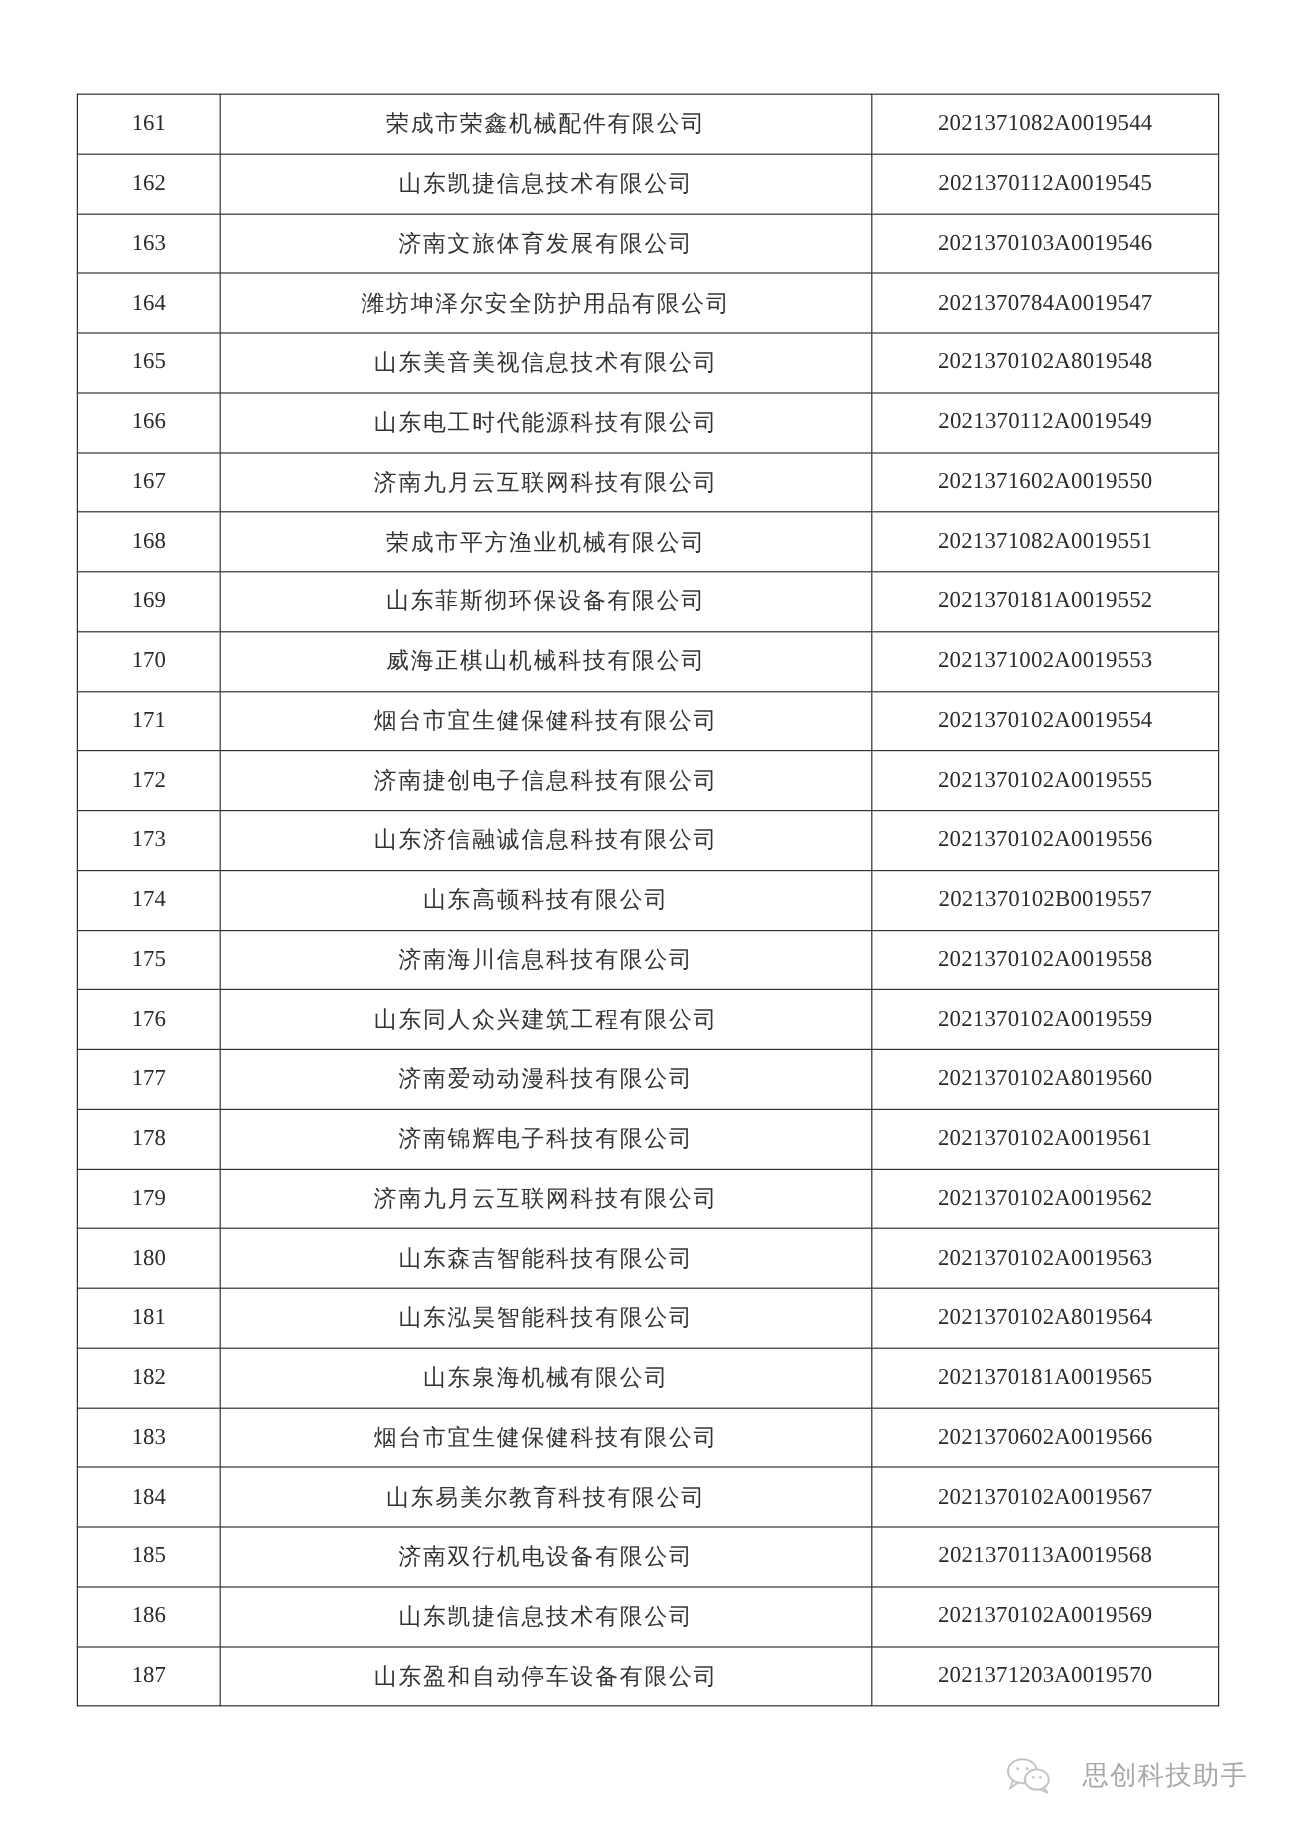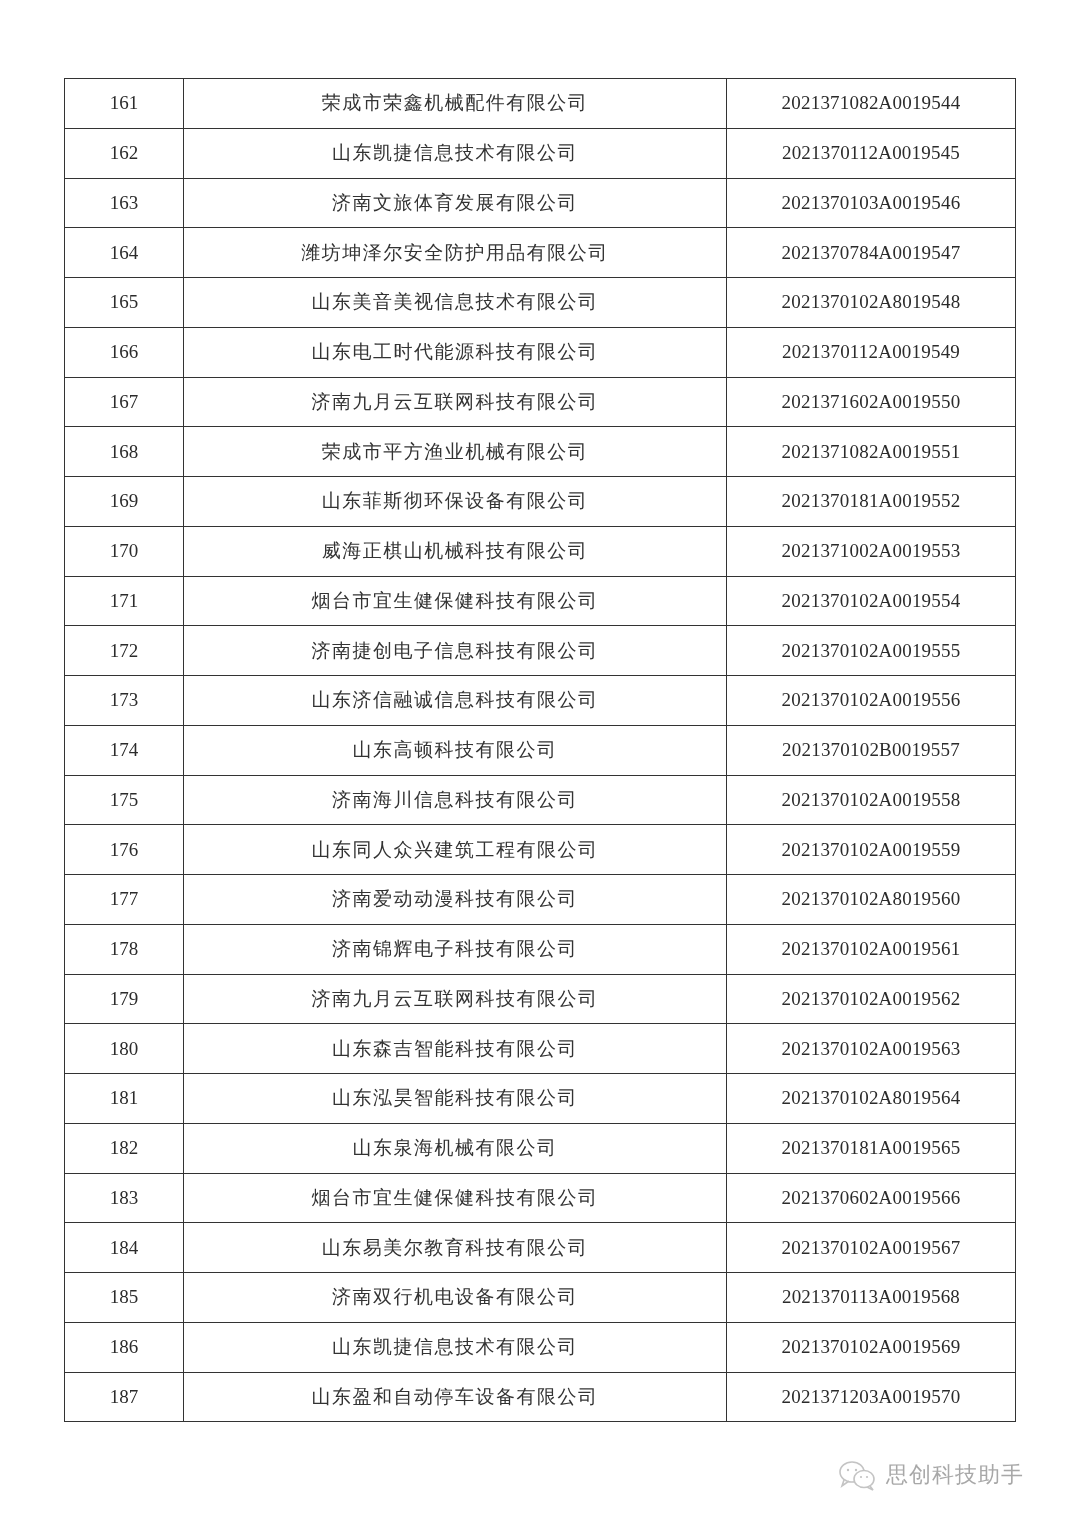--- a/index.html
+++ b/index.html
@@ -51,22 +51,22 @@
       font-family: "Liberation Serif", "DejaVu Serif", serif;
       font-size: 20px;
       letter-spacing: 0.2px;
     }
     .watermark {
       position: absolute;
       left: 838px;
       top: 1460px;
       height: 40px;
       display: flex;
-      align-items: flex-start;
-      gap: 8px;
+      align-items: center;
+      gap: 24px;
       color: #b9b9b9;
     }
     .watermark svg { display: block; }
     .watermark-text {
       font-family: "DejaVu Sans", "Liberation Sans", sans-serif;
       font-size: 22px;
       color: #a8a8a8;
       letter-spacing: 1px;
       text-shadow: 0 0 1px #ffffff;
     }

